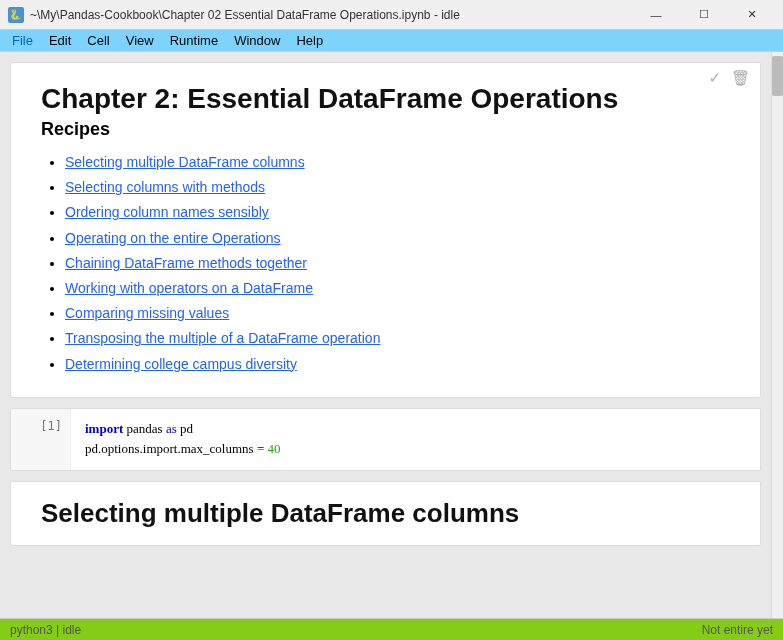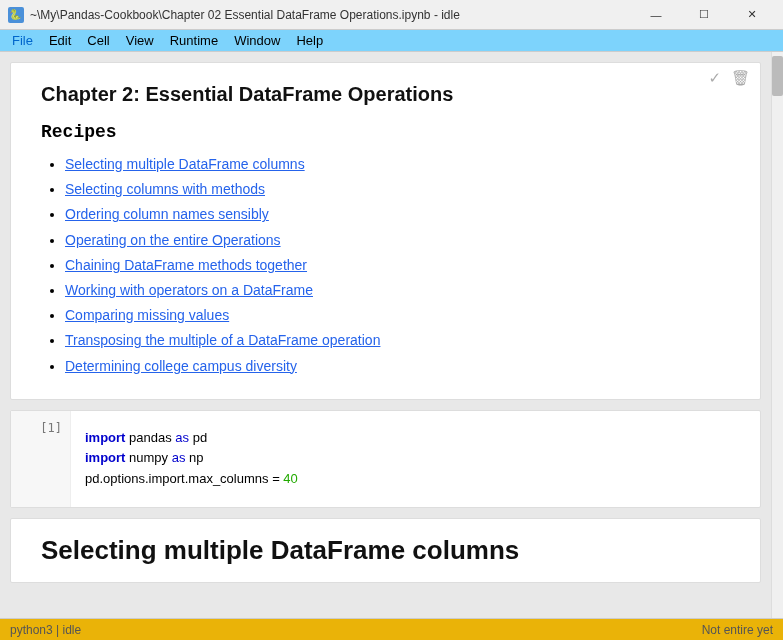--- a/index.html
+++ b/index.html
@@ -99,64 +99,63 @@
       margin-bottom: 10px;
       position: relative;
     }
 
     
     .cell-markdown {
       padding: 20px 30px 20px 30px;
     }
 
     .cell-markdown h1 {
-      font-size: 20px;
+      font-size: 28px;
       font-weight: bold;
       color: #111;
-      margin-bottom: 16px;
+      margin-bottom: 4px;
     }
 
     .cell-markdown ul {
       list-style: disc;
       padding-left: 24px;
       line-height: 1.8;
     }
 
     .cell-markdown ul li a {
       color: #2563eb;
       text-decoration: underline;
       font-size: 14px;
     }
 
     .cell-markdown .recipes-label {
       font-size: 18px;
       font-weight: bold;
       margin-bottom: 10px;
-      font-family: Liberation Mono, monospace;
     }
 
     
     .cell-code {
       display: flex;
     }
 
     .cell-execution-count {
       min-width: 60px;
       padding: 10px 8px;
       text-align: right;
       font-family: monospace;
       font-size: 12px;
       color: #777;
       background: #f7f7f7;
       border-right: 1px solid #eee;
     }
 
     .cell-code-content {
-      padding: 17px 14px;
-      font-family: Liberation Sans, sans-serif;
+      padding: 10px 14px;
+      font-family: Liberation Serif, serif;
       font-size: 13px;
       line-height: 1.6;
       flex: 1;
     }
 
     .kw { color: #0000cc; font-weight: bold; }
     .kw2 { color: #0000cc; }
     .num { color: #22aa00; }
 
     
@@ -186,21 +185,21 @@
       width: 100%;
       height: 40px;
       background: #bbb;
       border-radius: 2px;
       margin-top: 4px;
     }
 
     
     .status-bar {
       height: 22px;
-      background: #eab308;
+      background: #84cc16;
       border-top: 1px solid #ccc;
       display: flex;
       align-items: center;
       padding: 0 10px;
       font-size: 12px;
       color: #555;
       justify-content: space-between;
     }
 
     
@@ -263,26 +262,20 @@
     <div class="cell cell-code">
       <div class="cell-execution-count">[1]</div>
       <div class="cell-code-content">
         <div>
           <span class="kw">import</span>
           <span> pandas </span>
           <span class="kw2">as</span>
           <span> pd</span>
         </div>
         <div>
-          <span class="kw">import</span>
-          <span> numpy </span>
-          <span class="kw2">as</span>
-          <span> np</span>
-        </div>
-        <div>
           <span>pd.options.import.max_columns = </span>
           <span class="num">40</span>
         </div>
       </div>
     </div>
 
     <div class="cell cell-section">
       <h2>Selecting multiple DataFrame columns</h2>
     </div>
 

